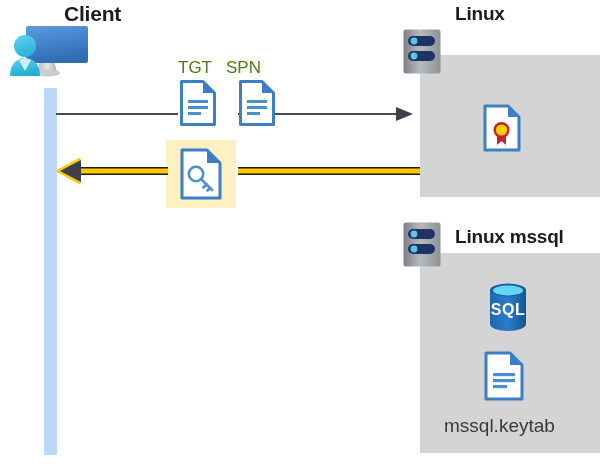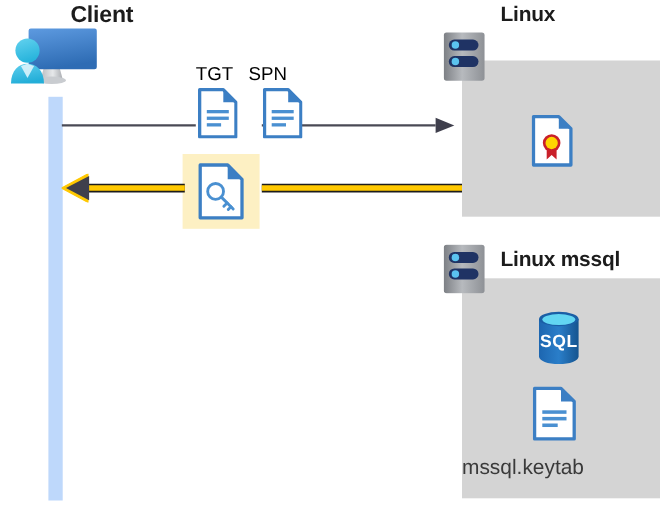--- a/index.html
+++ b/index.html
@@ -6,24 +6,24 @@
   body{width:600px;height:468px;position:relative;overflow:hidden;
        font-family:"Liberation Sans", sans-serif;}
   .stage{position:absolute;left:0;top:0;width:600px;height:468px;}
   .abs{position:absolute;}
 
   
   .title{font-weight:bold;color:#1c1c1c;letter-spacing:-0.2px;}
   #client-title{left:28px;top:2px;font-size:21px;margin-left:36px;}
   #dc-title{left:455px;top:2px;font-size:19px;line-height:24px;width:140px;}
   #linux-title{left:455px;top:226px;font-size:19px;}
-  .doc-label{font-size:17px;color:#000000;}
+  .doc-label{font-size:17px;color:#4d7c0f;}
   #tgt-label{left:178px;top:58px;}
   #spn-label{left:226px;top:58px;}
-  #keytab-label{left:420px;top:415px;font-size:19px;color:#3a3a3a;}
+  #keytab-label{left:444px;top:415px;font-size:19px;color:#3a3a3a;}
 
   
   .gray-panel{background:#d4d4d4;}
   #dc-panel{left:420px;top:55px;width:180px;height:142px;}
   #linux-panel{left:420px;top:253px;width:180px;height:200px;}
 
   
   #client-lifeline{left:44px;top:88px;width:13px;height:367px;background:#bed8fb;}
 
   

